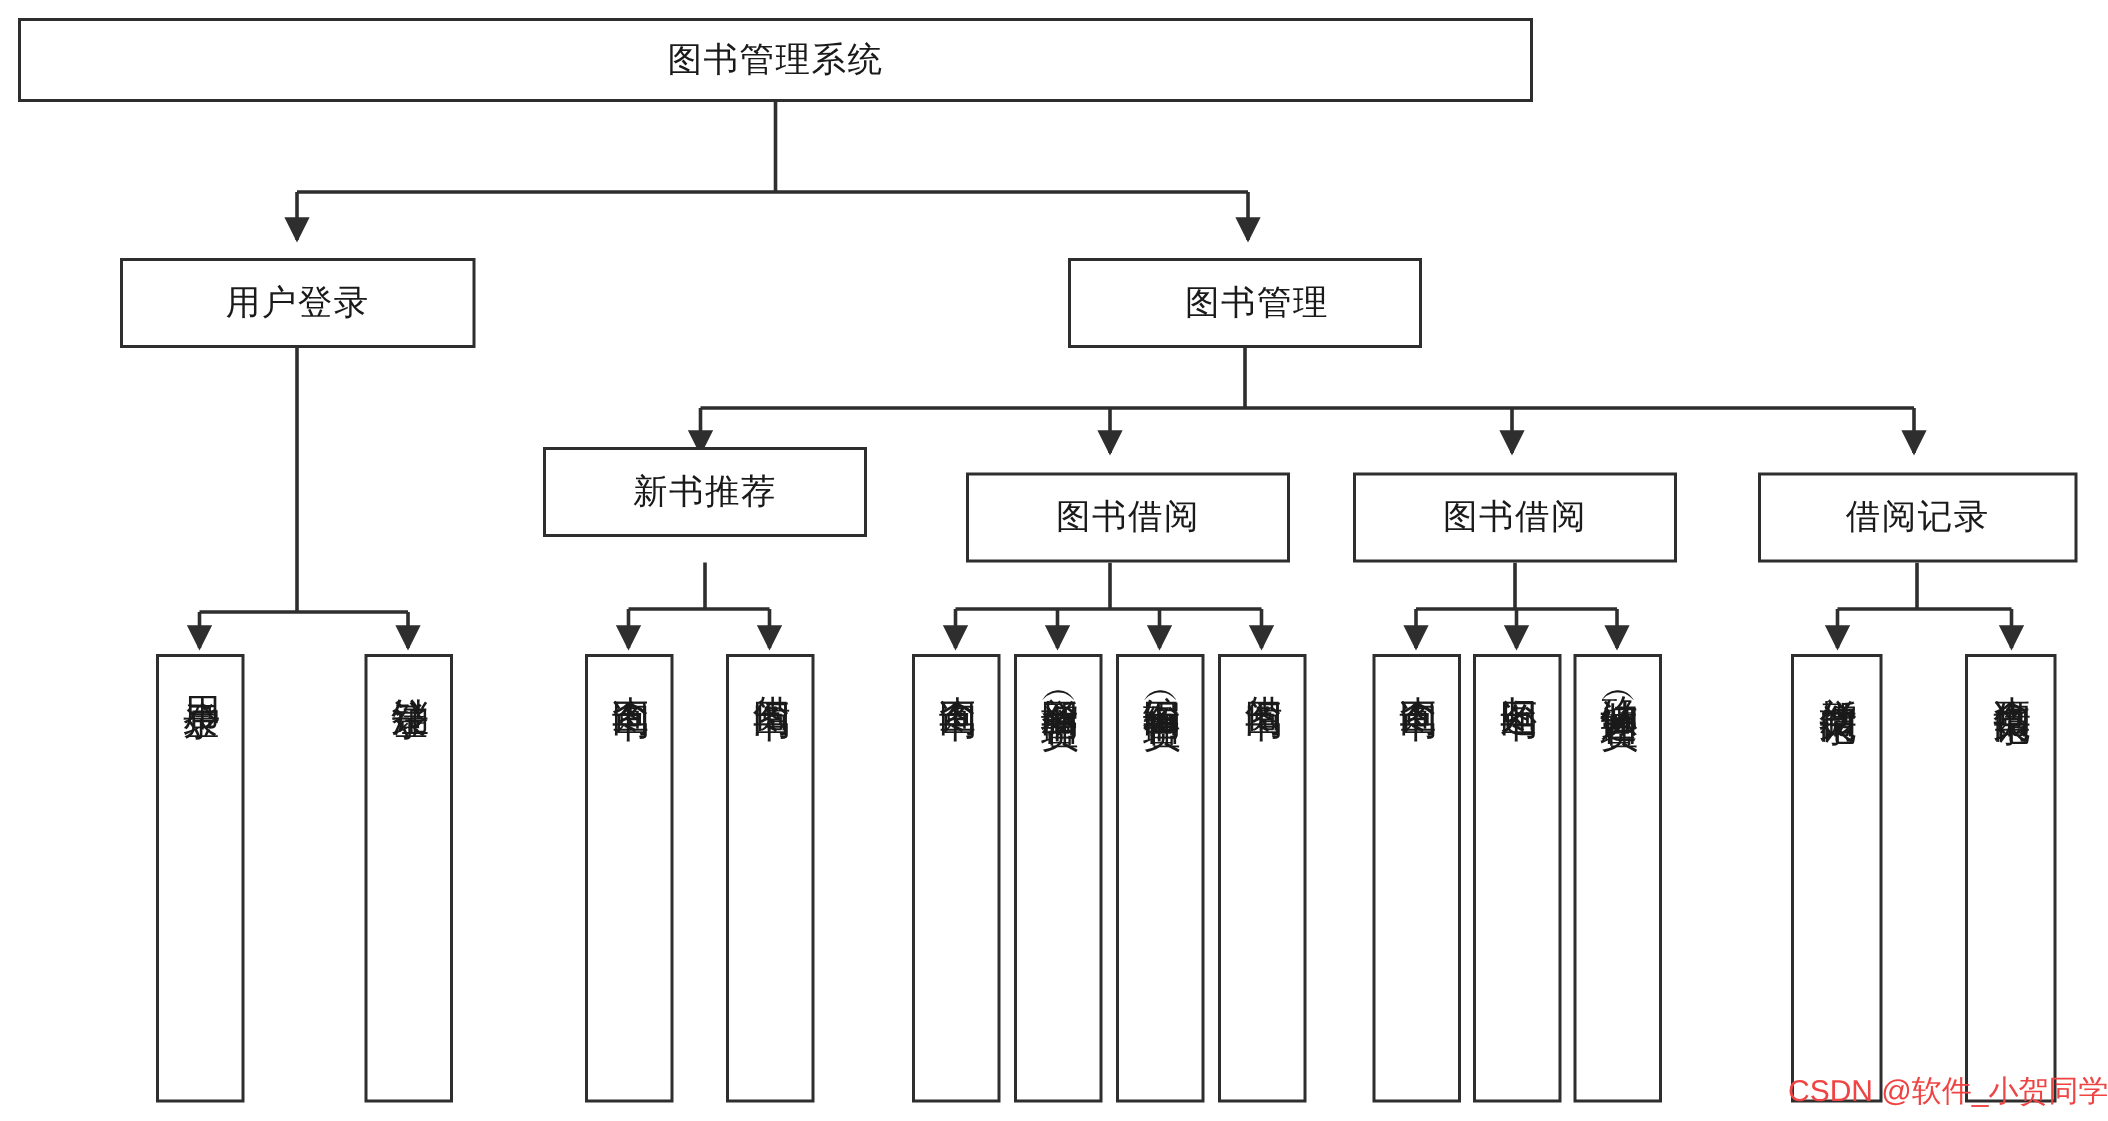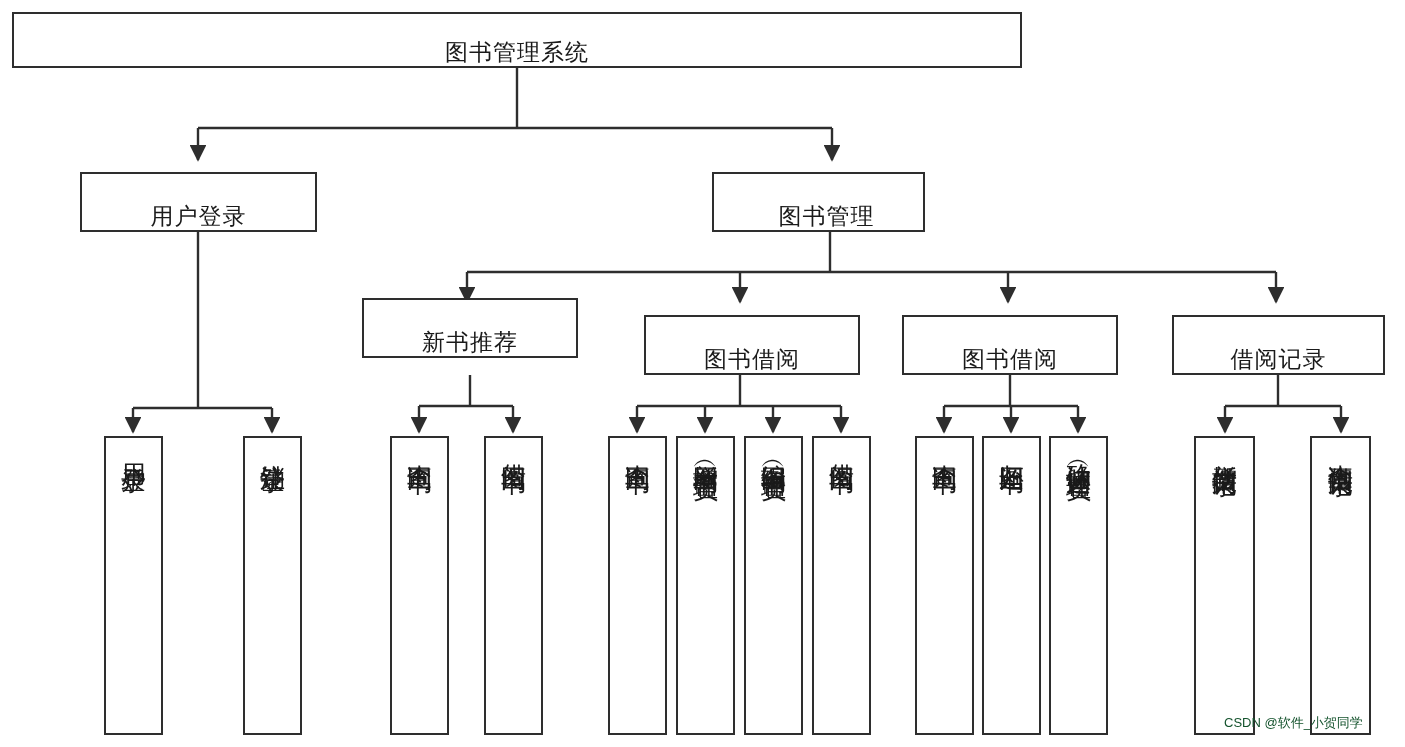--- a/index.html
+++ b/index.html
@@ -23,21 +23,21 @@
     top: 0;
     width: 1405px;
     height: 747px;
   }
   .node {
     position: absolute;
     box-sizing: border-box;
     border: 2px solid #2e2e2e;
     background: #ffffff;
     display: flex;
-    align-items: flex-end;
+    align-items: center;
     justify-content: center;
     color: #1a1a1a;
     z-index: 2;
   }
   .node .label {
     display: block;
     text-align: center;
     line-height: 1.18;
     white-space: nowrap;
   }
@@ -53,25 +53,24 @@
     writing-mode: vertical-rl;
     text-orientation: upright;
     font-size: 25px;
     letter-spacing: 2px;
     line-height: 1;
   }
   #watermark {
     position: absolute;
     left: 1192px;
     top: 714px;
-    font-size: 13px;
-    color: #14532d;
+    font-size: 20px;
+    color: #ef4444;
     z-index: 5;
     white-space: nowrap;
-    margin-left: 32px;
   }
 </style>
 </head>
 <body>
 
 <div id="canvas">
 
   <svg id="edges" viewBox="0 0 1405 747">
     <defs>
       <marker id="arrow" viewBox="0 0 10 10" refX="9" refY="5" markerWidth="7" markerHeight="7" orient="auto-start-reverse">
@@ -122,21 +121,21 @@
     </g>
   </svg>
 
   <div class="node h" style="left:12px; top:12px; width:1010px; height:56px;">
     <span class="label">图书管理系统</span>
   </div>
 
   <div class="node h" style="left:80px; top:172px; width:237px; height:60px;">
     <span class="label">用户登录</span>
   </div>
-  <div class="node h" style="left:712px; top:172px; width:213px; height:60px;padding-left:16px;">
+  <div class="node h" style="left:712px; top:172px; width:236px; height:60px;padding-left:16px;">
     <span class="label">图书管理</span>
   </div>
 
   <div class="node h" style="left:362px; top:298px; width:216px; height:60px;">
     <span class="label">新书推荐</span>
   </div>
   <div class="node h" style="left:644px; top:315px; width:216px; height:60px;">
     <span class="label">图书借阅</span>
   </div>
   <div class="node h" style="left:902px; top:315px; width:216px; height:60px;">

